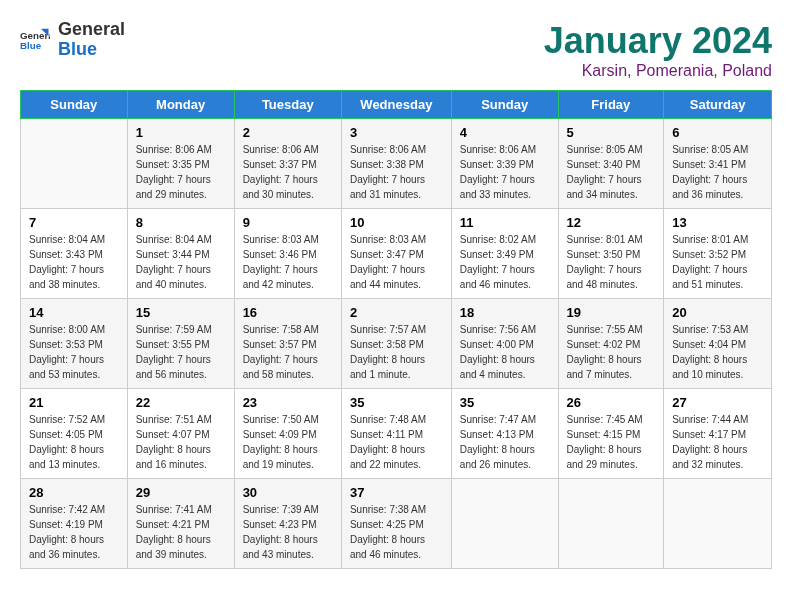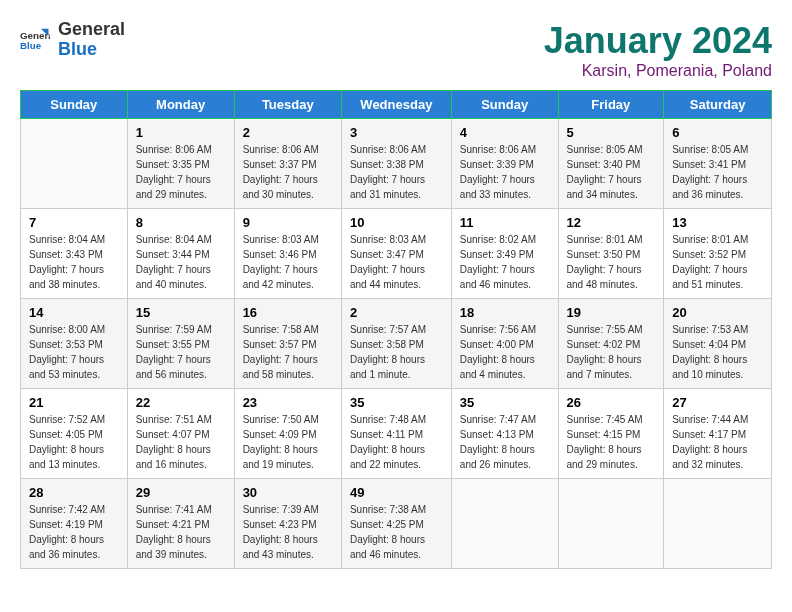--- a/index.html
+++ b/index.html
@@ -237,21 +237,21 @@
         </td>
         <td>
           <span class="day-number">29</span>
           <div class="cell-content">Sunrise: 7:41 AM<br>Sunset: 4:21 PM<br>Daylight: 8 hours<br>and 39 minutes.</div>
         </td>
         <td>
           <span class="day-number">30</span>
           <div class="cell-content">Sunrise: 7:39 AM<br>Sunset: 4:23 PM<br>Daylight: 8 hours<br>and 43 minutes.</div>
         </td>
         <td>
-          <span class="day-number">49</span>
+          <span class="day-number">37</span>
           <div class="cell-content">Sunrise: 7:38 AM<br>Sunset: 4:25 PM<br>Daylight: 8 hours<br>and 46 minutes.</div>
         </td>
         <td class="empty-cell"></td>
         <td class="empty-cell"></td>
         <td class="empty-cell"></td>
       </tr>
     </tbody>
 </table>
 
 </body></html>

